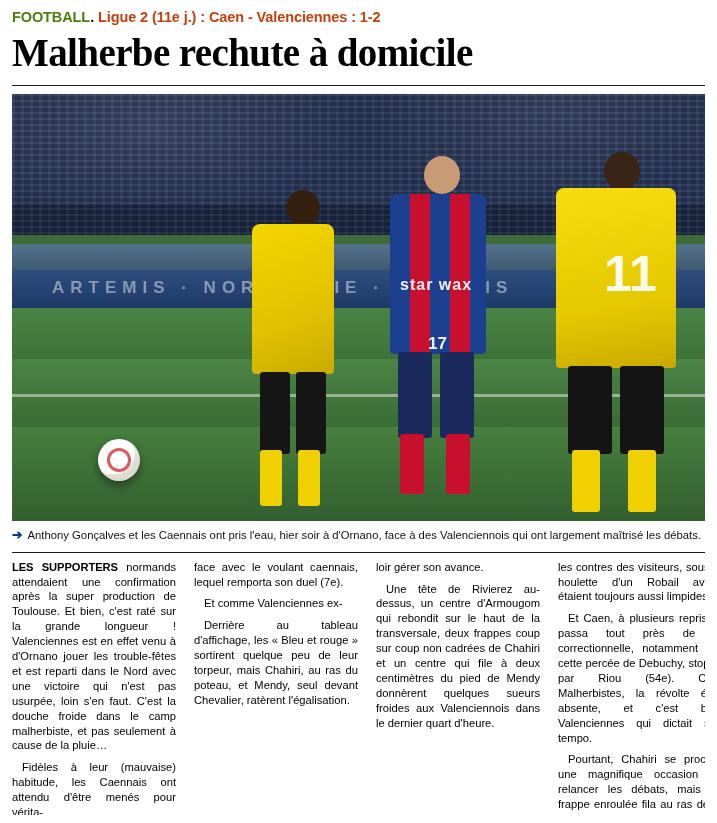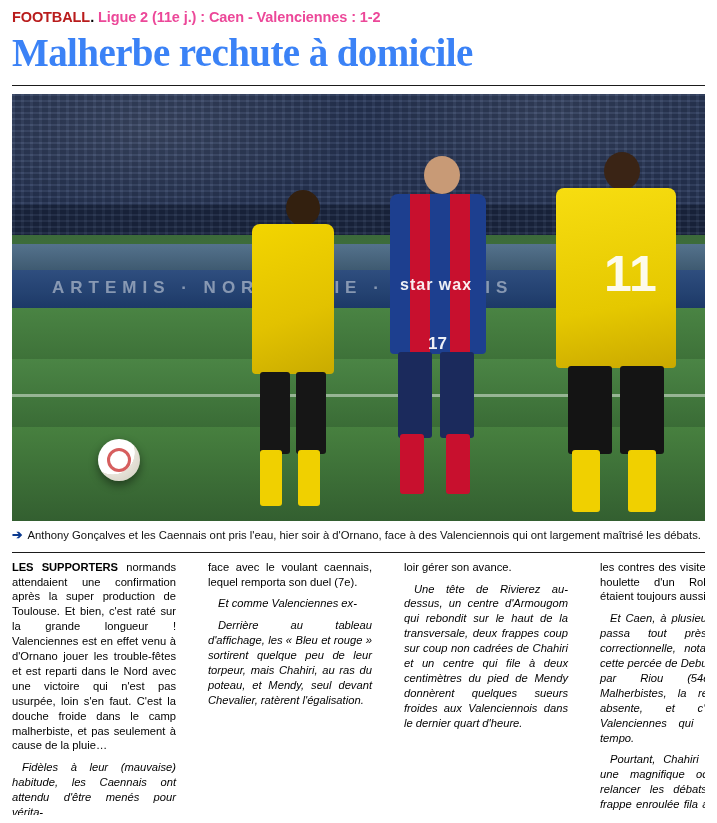--- a/index.html
+++ b/index.html
@@ -25,38 +25,38 @@
   
   .kicker {
     font-size: 14.5px;
     font-weight: bold;
     line-height: 1.1;
     white-space: nowrap;
     margin-bottom: 7px;
     letter-spacing: -0.1px;
   }
   .kicker .rubric {
-    color: #b91c1c;
+    color: #4d7c0f;
   }
   .kicker .rubric-dot {
     color: #000000;
   }
   .kicker .subject {
-    color: #ec4899;
+    color: #c2410c;
   }
 
   
   .headline {
     font-family: "Liberation Serif", serif;
     font-weight: bold;
     font-size: 39px;
     line-height: 1.02;
     letter-spacing: -0.6px;
     margin: 2px 0 12px 0;
-    color: #3b82f6;
+    color: #000000;
   }
 
   .rule {
     border: 0;
     border-top: 1.5px solid #1b1b1b;
     margin: 0 0 8px 0;
   }
 
   
   .photo-wrap {
@@ -173,38 +173,38 @@
 
   .rule2 {
     border: 0;
     border-top: 1px solid #1b1b1b;
     margin: 0 0 7px 0;
   }
 
   
   .columns {
     display: flex;
-    gap: 32px;
+    gap: 18px;
     font-family: "Liberation Sans", sans-serif;
     font-size: 11.2px;
     line-height: 1.33;
     text-align: justify;
     height: 255px;
     overflow: hidden;
   }
   .col {
     width: 164px;
     flex: 0 0 164px;
   }
   .col p {
     margin: 0 0 7px 0;
     text-align: justify;
     hyphens: auto;
   }
-  .col p.indent { text-indent: 10px; font-style: italic; }
+  .col p.indent { text-indent: 10px; }
   .lead-in {
     font-weight: bold;
     letter-spacing: -0.1px;
   }
 </style>
 </head>
 <body>
 
 <div class="page">
 

